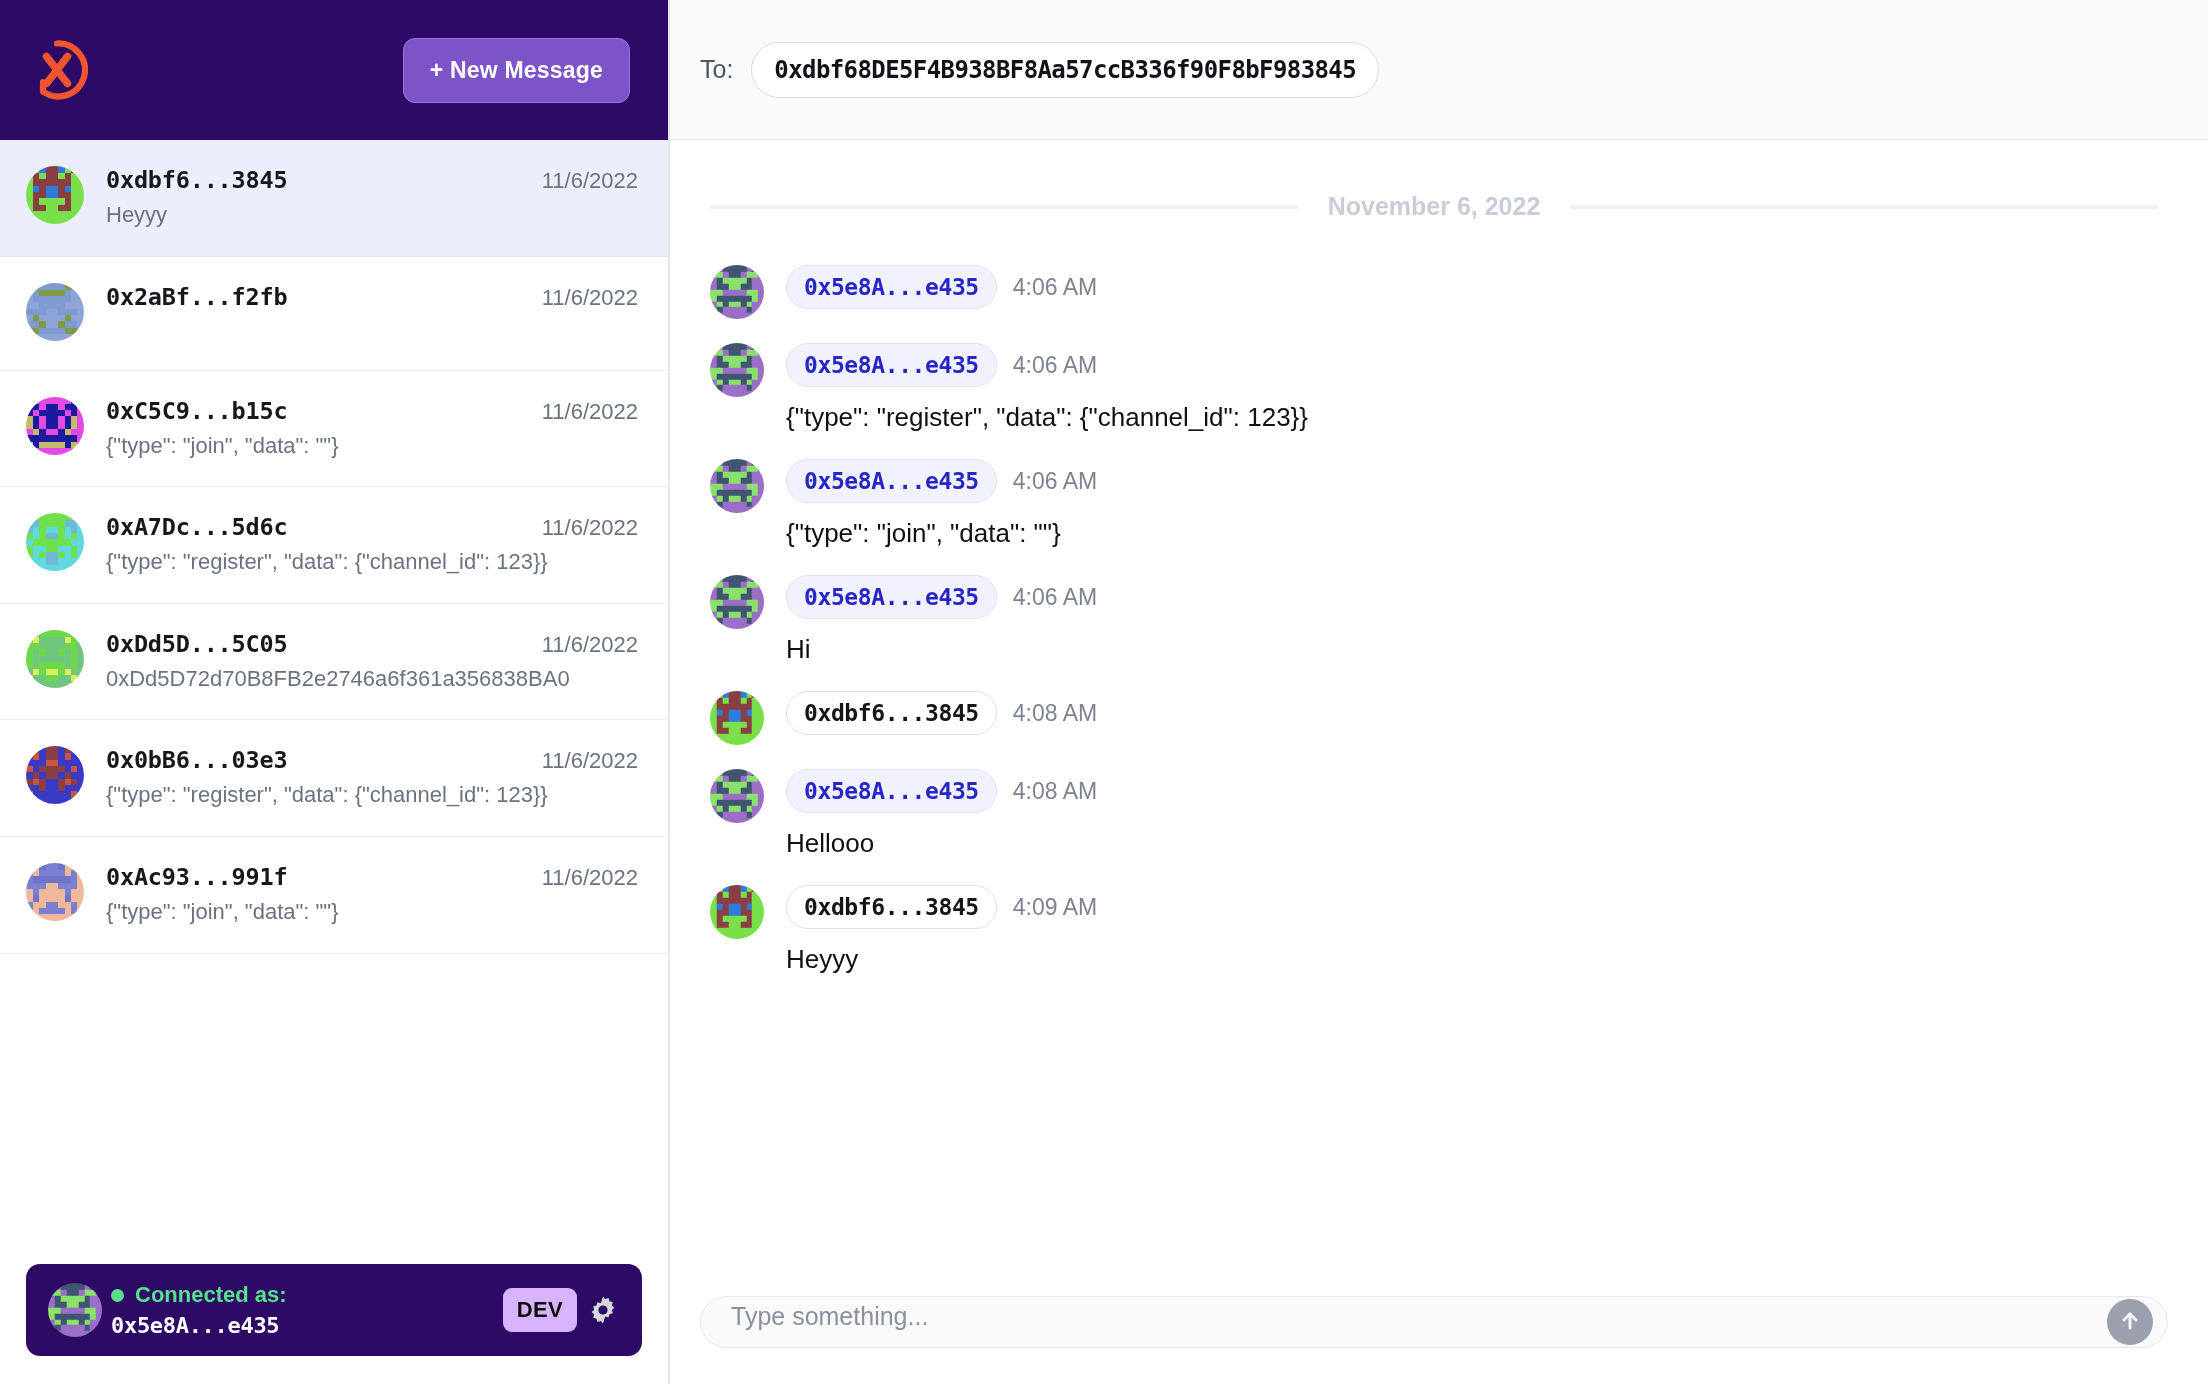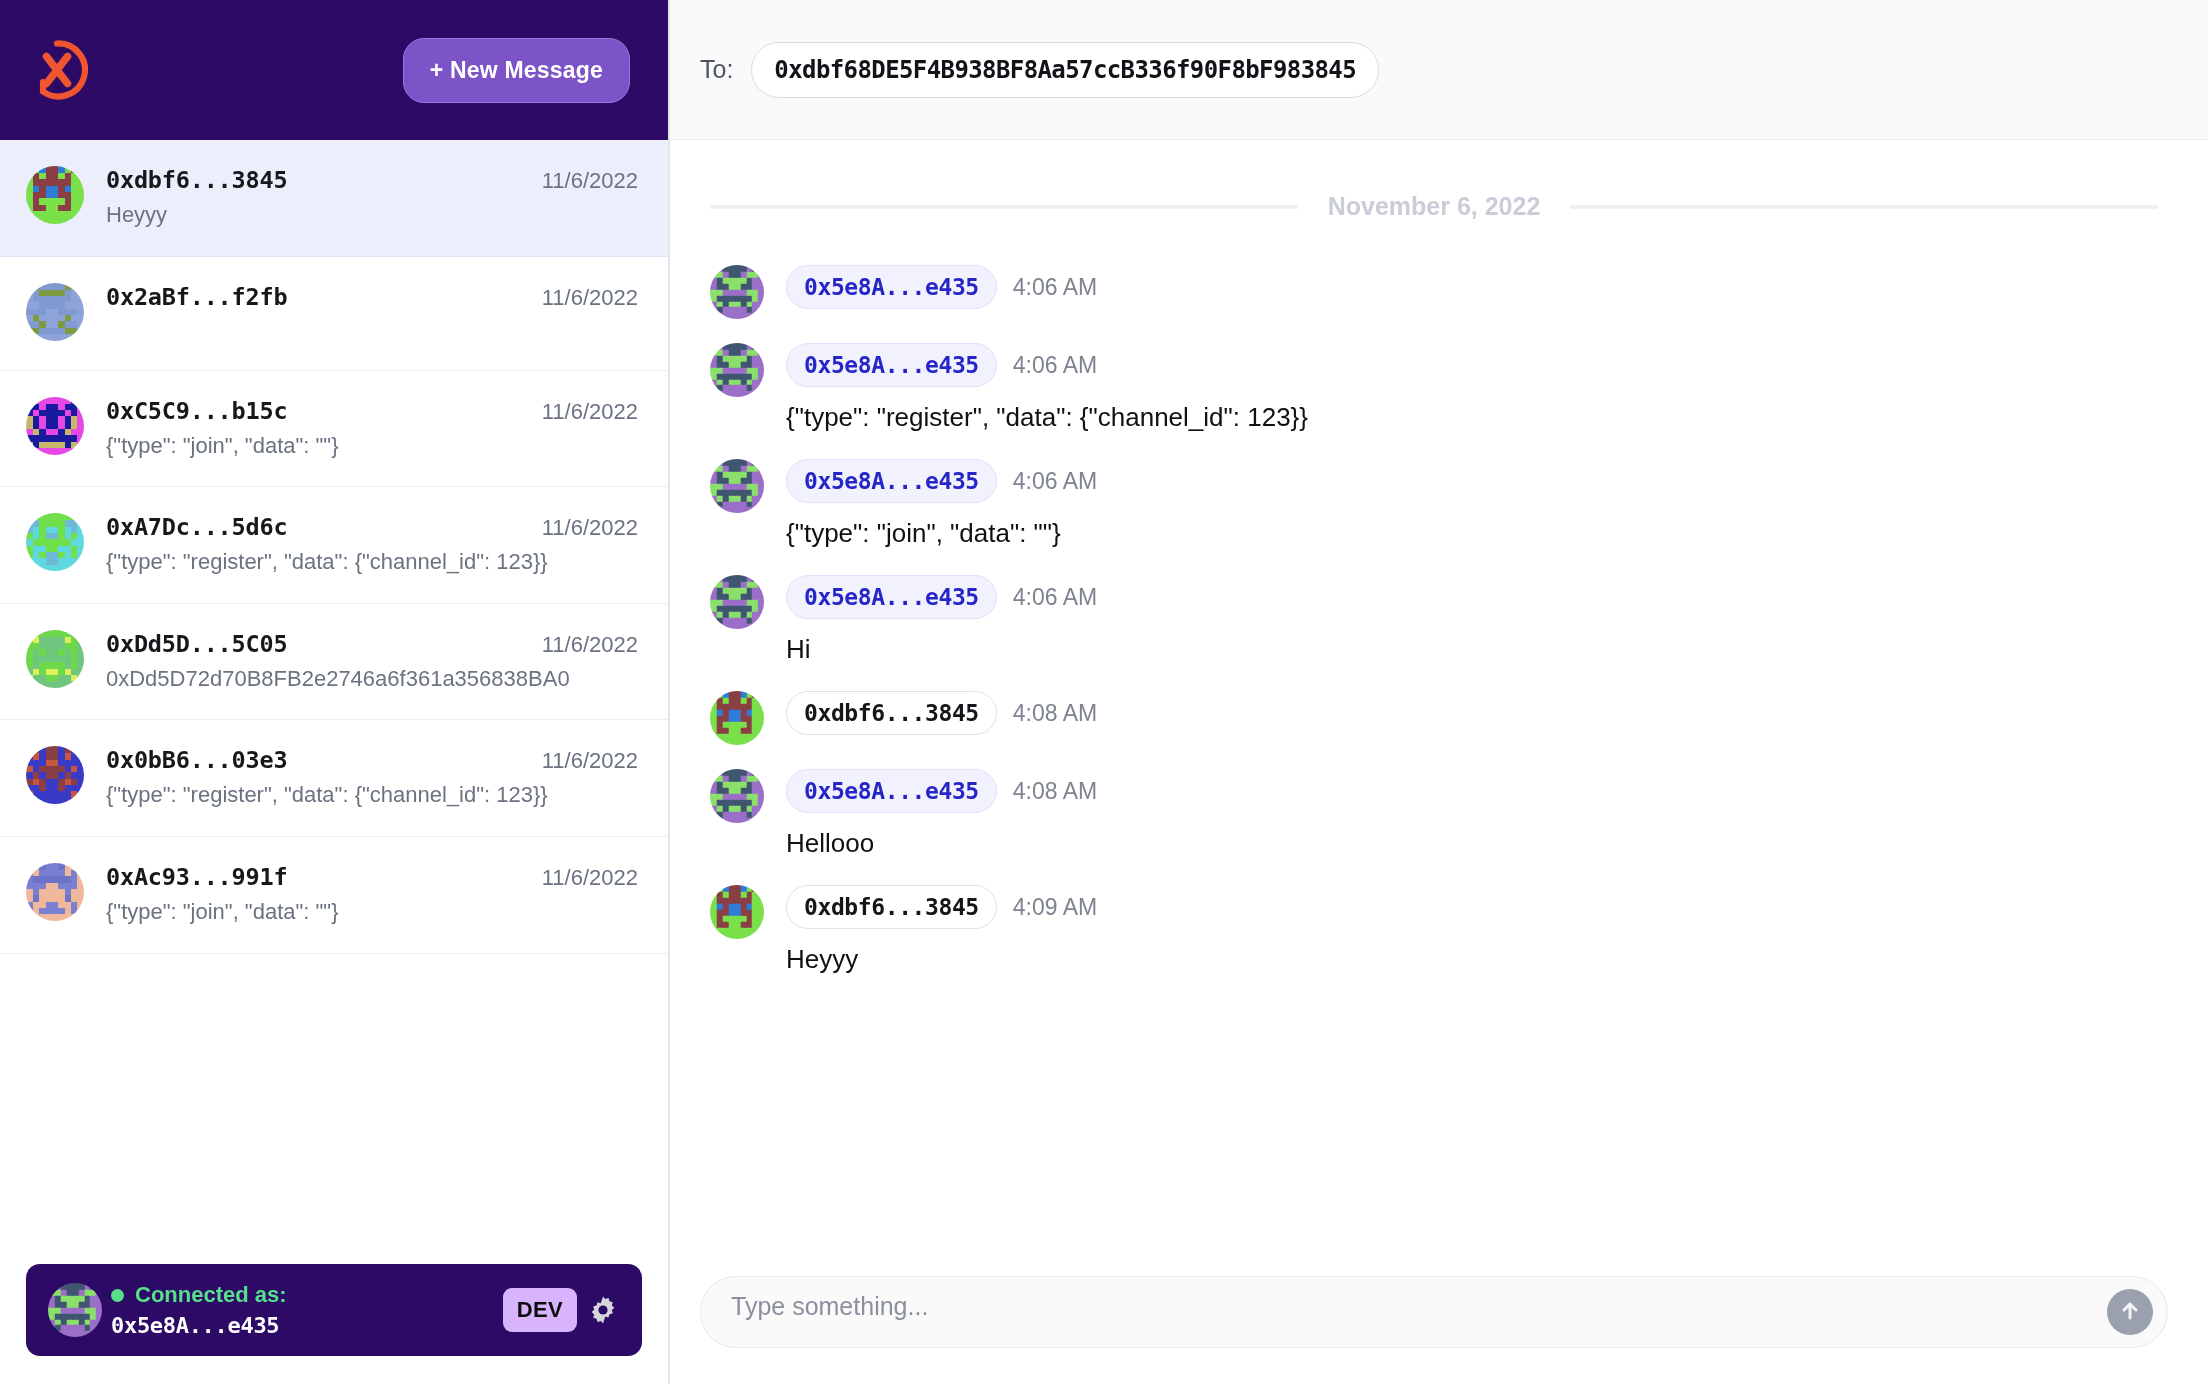--- a/index.html
+++ b/index.html
@@ -23,21 +23,21 @@
     height: 140px; min-height: 140px;
     background: #2c0a66;
     display: flex; align-items: center; justify-content: space-between;
     padding: 0 38px 0 26px;
   }
   .logo-wrap { width: 62px; height: 62px; display: block; }
   .new-msg-btn {
     background: #7c54c8;
     color: #ffffff;
     border: 1.5px solid #9b76e0;
-    border-radius: 21px;
+    border-radius: 12px;
     font-size: 23px; font-weight: bold;
     letter-spacing: .2px;
     padding: 18px 26px;
     cursor: pointer;
     font-family: "Liberation Sans", sans-serif;
   }
 
   .conv-list { flex: 1; overflow: hidden; background: #fff; }
   .conv-item {
     display: flex; align-items: flex-start; gap: 22px;
@@ -142,21 +142,21 @@
     margin-top: 13px; font-size: 26px; color: #101114; line-height: 1.35;
     overflow-wrap: break-word;
   }
 
   .composer { padding: 10px 40px 36px 30px; }
   .composer-inner {
     position: relative;
     background: #fafafb;
     border: 1.5px solid #e6e8ee;
     border-radius: 40px;
-    height: 72px;
+    height: 52px;
     display: flex; 
     padding: 0 70px 12px 30px;
   }
   .composer-input {
     border: none; outline: none; background: transparent;
     width: 100%; height: 100%;
     font-size: 25px; color: #1a1b1f;
     font-family: "Liberation Sans", sans-serif;
   }
   .composer-input::placeholder { color: #8b909c; }

